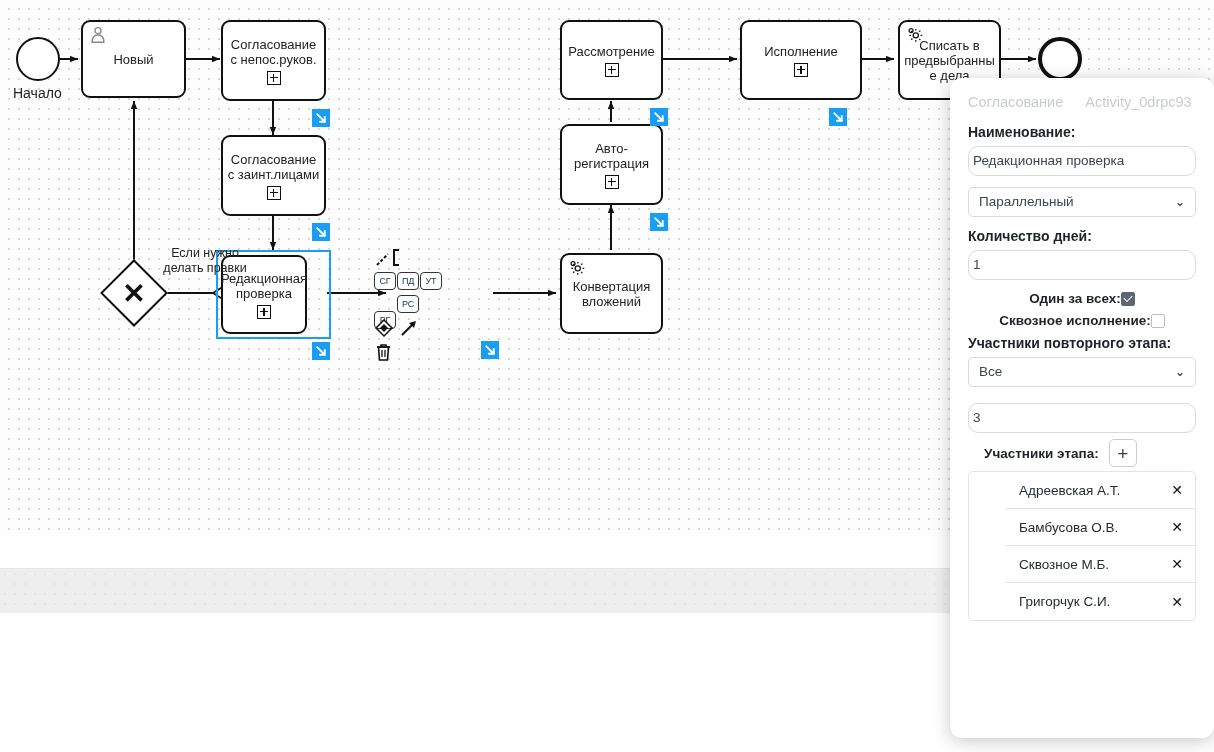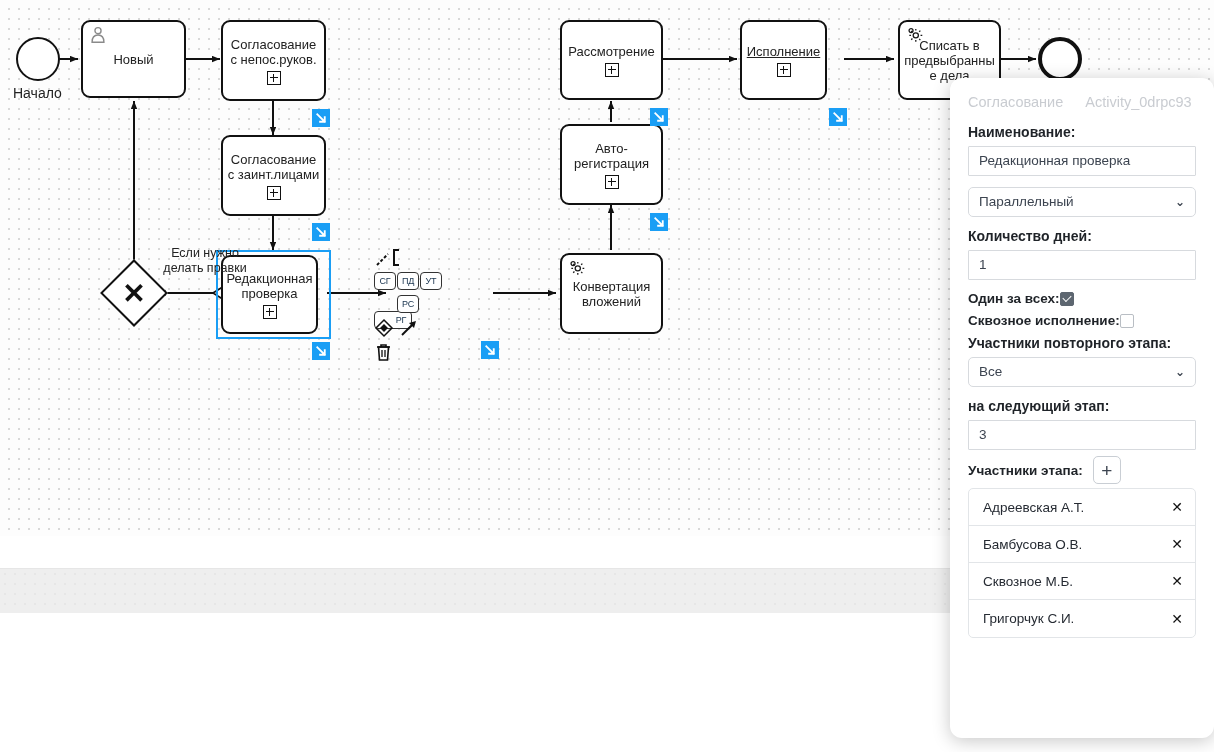--- a/index.html
+++ b/index.html
@@ -86,46 +86,46 @@
   
   #panel{
     position:absolute;left:950px;top:78px;width:264px;height:660px;
     background:#ffffff;border-radius:12px;
     box-shadow:0 3px 18px rgba(0,0,0,.22);
     box-sizing:border-box;padding:16px 18px 10px 18px;overflow:hidden;
   }
   .panel-head{display:flex;gap:22px;font-size:14.5px;color:#c9ccd1;margin-bottom:14px;}
   .fld-label{font-size:14px;color:#1f2328;font-weight:bold;margin:0 0 5px 0;line-height:17px;}
   .fld-input{
-    box-sizing:border-box;width:228px;height:30px;border:1px solid #d7dade;border-radius:1px;
-    background:#fff;font-size:13.5px;color:#3c4450;padding:0 10px;line-height:28px;
+    box-sizing:border-box;width:228px;height:30px;border:1px solid #d7dade;border-radius:10px;
+    background:#fff;font-size:13.5px;color:#3c4450;padding:0 4px;line-height:28px;
     font-family:"Liberation Sans",sans-serif;
   }
   .fld-select{
     box-sizing:border-box;width:228px;height:30px;border:1px solid #d7dade;border-radius:5px;
     background:#fff;font-size:13.5px;color:#3c4450;padding:0 10px;line-height:28px;
     display:flex;align-items:center;justify-content:space-between;
   }
   .chev{font-size:12px;color:#3c4450;font-weight:bold;}
   .spacer8{height:11px;}
-  .chk-row{display:flex;align-items:center;margin-bottom:7px;}
+  .chk-row{display:flex;align-items:center;margin-bottom:7px;justify-content:center;}
   .chk-lbl{font-size:13.5px;color:#1f2328;font-weight:bold;}
   .chk{
     width:14px;height:14px;box-sizing:border-box;border:1px solid #b9bec4;border-radius:2px;background:#fff;
     display:flex;align-items:center;justify-content:center;
   }
   .chk.on{background:#5d6670;border-color:#5d6670;}
   .chk.on:after{content:"";width:7px;height:4px;border-left:1.8px solid #fff;border-bottom:1.8px solid #fff;
     transform:rotate(-45deg);margin-top:-2px;}
-  .part-row{display:flex;align-items:center;gap:10px;margin:6px 0 4px 0;}
+  .part-row{display:flex;align-items:center;gap:10px;margin:6px 0 4px 16px;}
   .plus-btn{
     width:28px;height:28px;box-sizing:border-box;border:1px solid #c9ced4;border-radius:5px;background:#fff;
     display:flex;align-items:center;justify-content:center;font-size:19px;color:#3c4450;line-height:1;
   }
-  .list{border:1px solid #e2e5e8;border-radius:5px;width:228px;box-sizing:border-box;overflow:hidden;}
+  .list{border:1px solid #e2e5e8;border-radius:5px;width:228px;box-sizing:border-box;overflow:hidden;padding-left:36px;}
   .list-item{
     height:37px;box-sizing:border-box;border-bottom:1px solid #e2e5e8;
     display:flex;align-items:center;justify-content:space-between;padding:0 12px 0 14px;
     font-size:13.5px;color:#262b33;
   }
   .list-item:last-child{border-bottom:none;}
   .x-btn{font-size:14px;font-weight:bold;color:#111;}
 </style>
 </head>
 <body>
@@ -186,21 +186,21 @@
     <span class="label">с заинт.лицами</span>
     <span class="marker-expand"></span>
   </div>
   <div class="badge" style="left:312px;top:223px;">
     <svg viewBox="0 0 14 14">
         <path d="M2.5 2.5 L10.5 10.5 M10.5 5.5 L10.5 10.5 L5.5 10.5" stroke="#fff" stroke-width="2" fill="none" stroke-linecap="square"></path>
       </svg>
   </div>
 
   <div class="sel-outline" style="left:216px;top:250px;width:115px;height:89px;"></div>
-  <div class="task" style="left:221px;top:255px;width:97px;height:79px;">
+  <div class="task" style="left:221px;top:255px;width:86px;height:79px;">
     <span class="label">Редакционная</span>
     <span class="label">проверка</span>
     <span class="marker-expand"></span>
   </div>
   <div class="badge" style="left:312px;top:342px;">
     <svg viewBox="0 0 14 14">
         <path d="M2.5 2.5 L10.5 10.5 M10.5 5.5 L10.5 10.5 L5.5 10.5" stroke="#fff" stroke-width="2" fill="none" stroke-linecap="square"></path>
       </svg>
   </div>
 
@@ -223,21 +223,21 @@
     </span>
     <div class="pad-btn" style="left:3px;top:24px;">
         <span>СГ</span>
       </div>
     <div class="pad-btn" style="left:26px;top:24px;">
         <span>ПД</span>
       </div>
     <div class="pad-btn" style="left:49px;top:24px;">
         <span>УТ</span>
       </div>
-    <div class="pad-btn" style="left:3px;top:63px;padding-left:16px;">
+    <div class="pad-btn" style="left:3px;top:63px;">
         <span>РГ</span>
       </div>
     <div class="pad-btn" style="left:26px;top:47px;">
         <span>РС</span>
       </div>
     <span class="pad-ico" style="left:3px;top:70px;">
       <svg width="20" height="20" viewBox="0 0 20 20">
           <path d="M10 2 L18 10 L10 18 L2 10 Z" fill="none" stroke="#111" stroke-width="1.5"></path>
           <path d="M10 6 L14 10 L10 14 L6 10 Z" fill="#111"></path>
         </svg>
@@ -292,21 +292,21 @@
   <div class="task" style="left:560px;top:20px;width:103px;height:80px;">
     <span class="label">Рассмотрение</span>
     <span class="marker-expand"></span>
   </div>
   <div class="badge" style="left:650px;top:108px;">
     <svg viewBox="0 0 14 14">
         <path d="M2.5 2.5 L10.5 10.5 M10.5 5.5 L10.5 10.5 L5.5 10.5" stroke="#fff" stroke-width="2" fill="none" stroke-linecap="square"></path>
       </svg>
   </div>
 
-  <div class="task" style="left:740px;top:20px;width:87px;height:80px;text-decoration:underline;">
+  <div class="task" style="left:740px;top:20px;width:122px;height:80px;">
     <span class="label">Исполнение</span>
     <span class="marker-expand"></span>
   </div>
   <div class="badge" style="left:829px;top:108px;">
     <svg viewBox="0 0 14 14">
         <path d="M2.5 2.5 L10.5 10.5 M10.5 5.5 L10.5 10.5 L5.5 10.5" stroke="#fff" stroke-width="2" fill="none" stroke-linecap="square"></path>
       </svg>
   </div>
 
   <div class="task" style="left:898px;top:20px;width:103px;height:80px;">
@@ -362,21 +362,20 @@
   </div>
 
   <div class="fld-label">Участники повторного этапа:</div>
   <div class="fld-select">
     <span>Все</span>
     <span class="chev">⌄</span>
   </div>
 
   <div class="spacer8"></div>
   <div class="fld-label">
-    <div>на следующий этап:</div>
   </div>
   <div class="fld-input">3</div>
 
   <div class="part-row">
     <span class="chk-lbl">Участники этапа:</span>
     <span class="plus-btn">+</span>
   </div>
 
   <div class="list">
     <div class="list-item">

